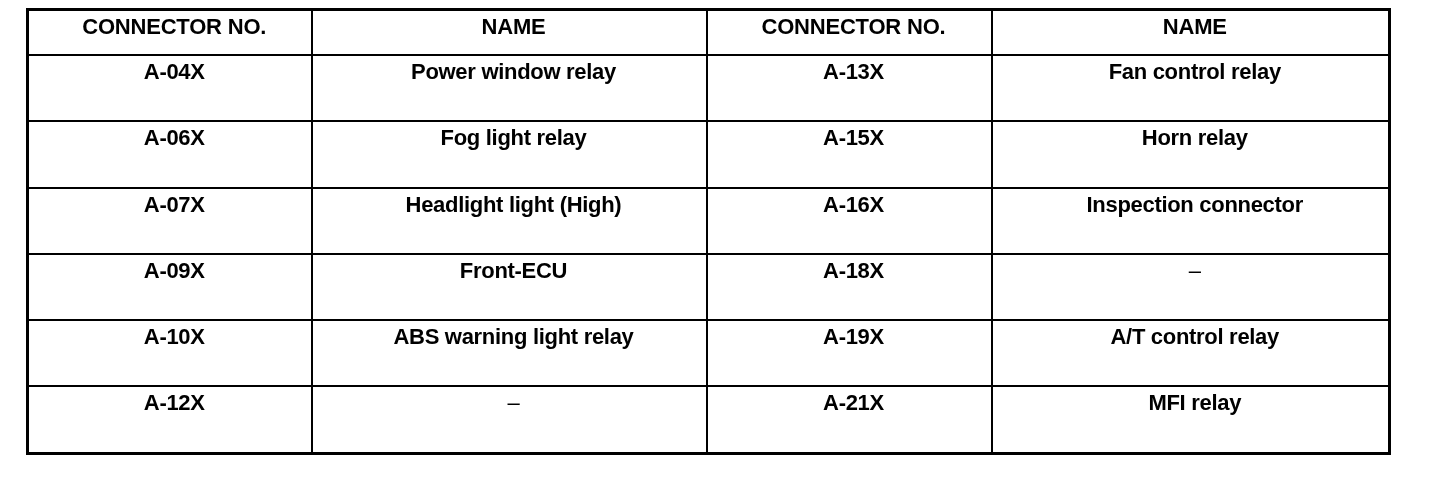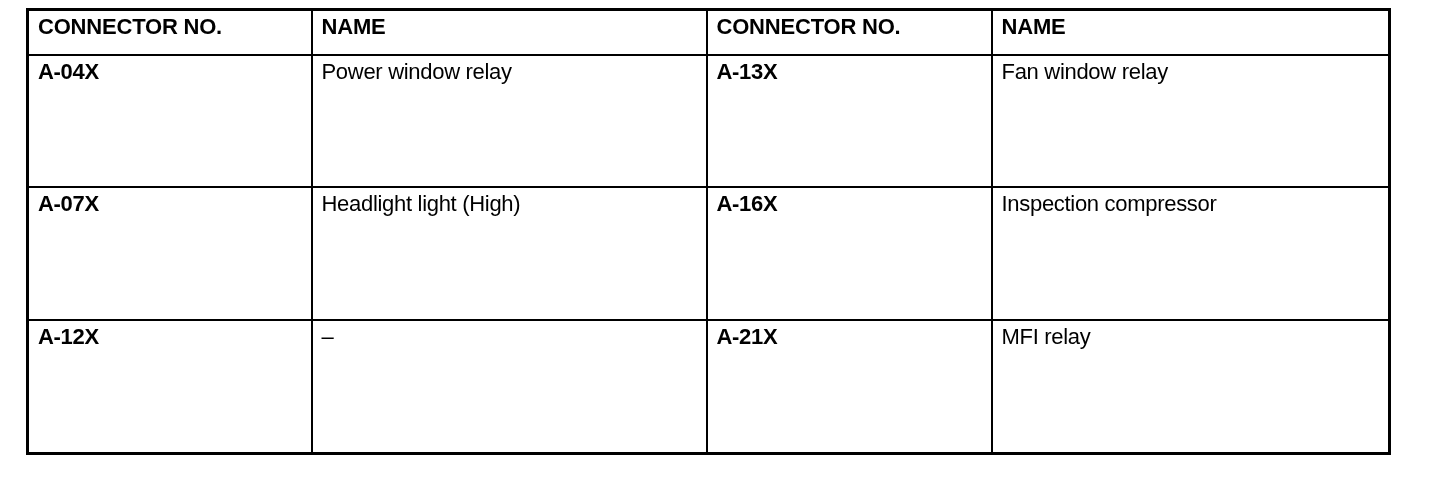--- a/index.html
+++ b/index.html
@@ -38,21 +38,21 @@
   table.connector-table col.col-nm2 { width: 398px; }
 
   table.connector-table th,
   table.connector-table td {
     border-right: 2px solid #000000;
     border-bottom: 2px solid #000000;
     vertical-align: top;
     padding: 3px 0 0 9px;
     margin: 0;
     color: #000000;
-    text-align: left;
+    text-align: center;
     overflow: hidden;
     white-space: nowrap;
   }
 
   table.connector-table th:last-child,
   table.connector-table td:last-child {
     border-right: none;
   }
   table.connector-table tr:last-child td {
     border-bottom: none;
@@ -63,21 +63,21 @@
     font-size: 22px;
     font-weight: bold;
     letter-spacing: -0.2px;
     font-stretch: condensed;
     border-bottom: 3px solid #000000;
   }
 
   tbody td {
     height: 45px;
     font-size: 22px;
-    font-weight: normal;
+    font-weight: bold;
     letter-spacing: -0.3px;
   }
 
   td.cell-no {
     font-weight: bold;
   }
 
   .dash-cell {
     font-weight: normal;
   }
@@ -99,27 +99,45 @@
         <th>NAME</th>
         <th>CONNECTOR NO.</th>
         <th>NAME</th>
       </tr>
     </thead>
     <tbody>
       <tr>
         <td class="cell-no">A-04X</td>
         <td>Power window relay</td>
         <td class="cell-no">A-13X</td>
-        <td>Fan window relay</td>
+        <td>Fan control relay</td>
+      </tr>
+      <tr>
+        <td class="cell-no">A-06X</td>
+        <td>Fog light relay</td>
+        <td class="cell-no">A-15X</td>
+        <td>Horn relay</td>
       </tr>
       <tr>
         <td class="cell-no">A-07X</td>
         <td>Headlight light (High)</td>
         <td class="cell-no">A-16X</td>
-        <td>Inspection compressor</td>
+        <td>Inspection connector</td>
+      </tr>
+      <tr>
+        <td class="cell-no">A-09X</td>
+        <td>Front-ECU</td>
+        <td class="cell-no">A-18X</td>
+        <td class="dash-cell">–</td>
+      </tr>
+      <tr>
+        <td class="cell-no">A-10X</td>
+        <td>ABS warning light relay</td>
+        <td class="cell-no">A-19X</td>
+        <td>A/T control relay</td>
       </tr>
       <tr>
         <td class="cell-no">A-12X</td>
         <td class="dash-cell">–</td>
         <td class="cell-no">A-21X</td>
         <td>MFI relay</td>
       </tr>
     </tbody>
   </table>
 </div>

